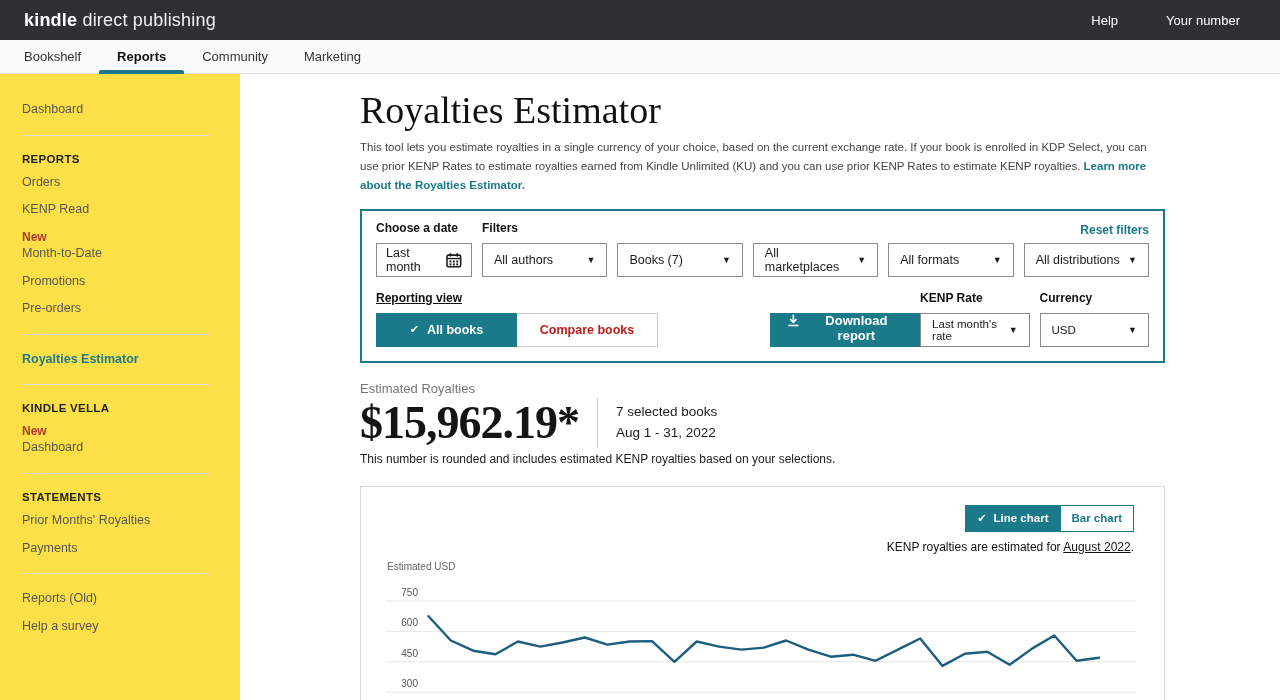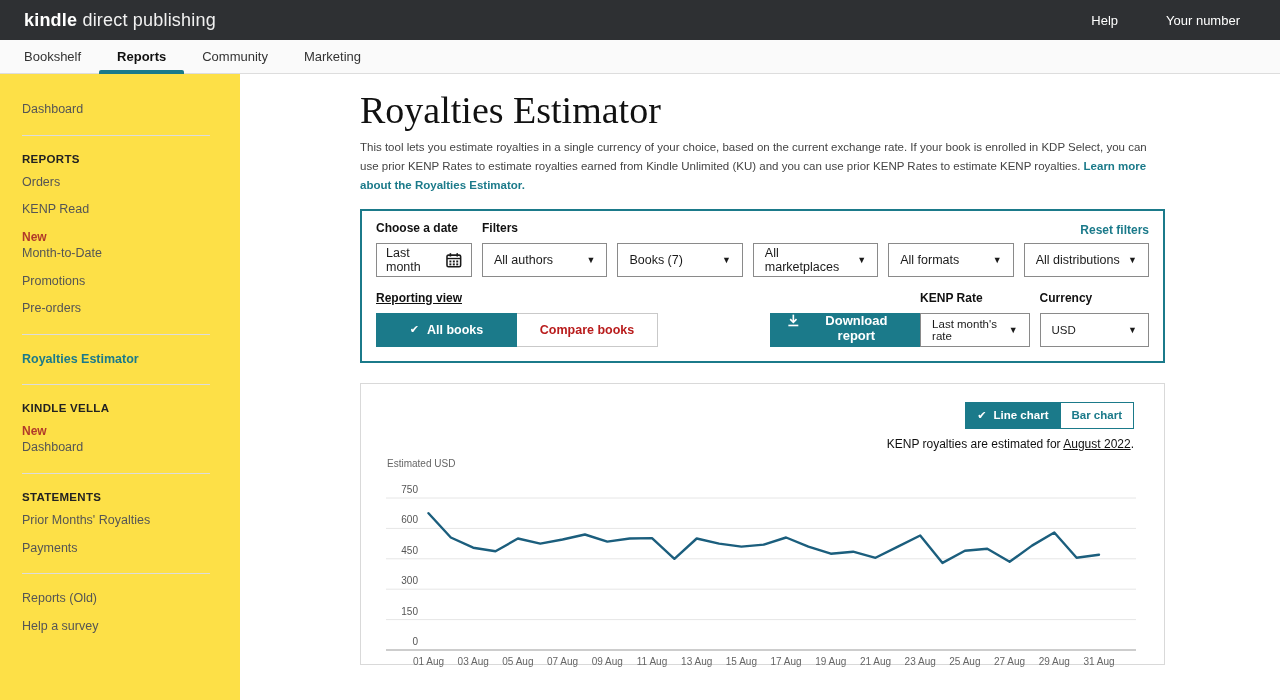--- a/index.html
+++ b/index.html
@@ -232,20 +232,32 @@
           <div class="mini-col">
             <div class="fp-label">Currency</div>
             <div class="select">
               <span>USD</span>
               <span class="caret">▼</span>
             </div>
           </div>
         </div>
       </div>
 
+      <div class="summary">
+        <div class="summary-label">Estimated Royalties</div>
+        <div class="summary-row">
+          <div class="amount">$15,962.19*</div>
+          <div class="v-divider"></div>
+          <div class="summary-meta">
+            <div>7 selected books</div>
+            <div>Aug 1 - 31, 2022</div>
+          </div>
+        </div>
+        <div class="footnote">This number is rounded and includes estimated KENP royalties based on your selections.</div>
+      </div>
 
       <div class="chart-panel">
         <div class="chart-toggle">
           <div class="toggle-btn toggle-active">
             <span class="check">✔</span>
             <span>Line chart</span>
           </div>
           <div class="toggle-btn toggle-inactive">
             <span>Bar chart</span>
           </div>

